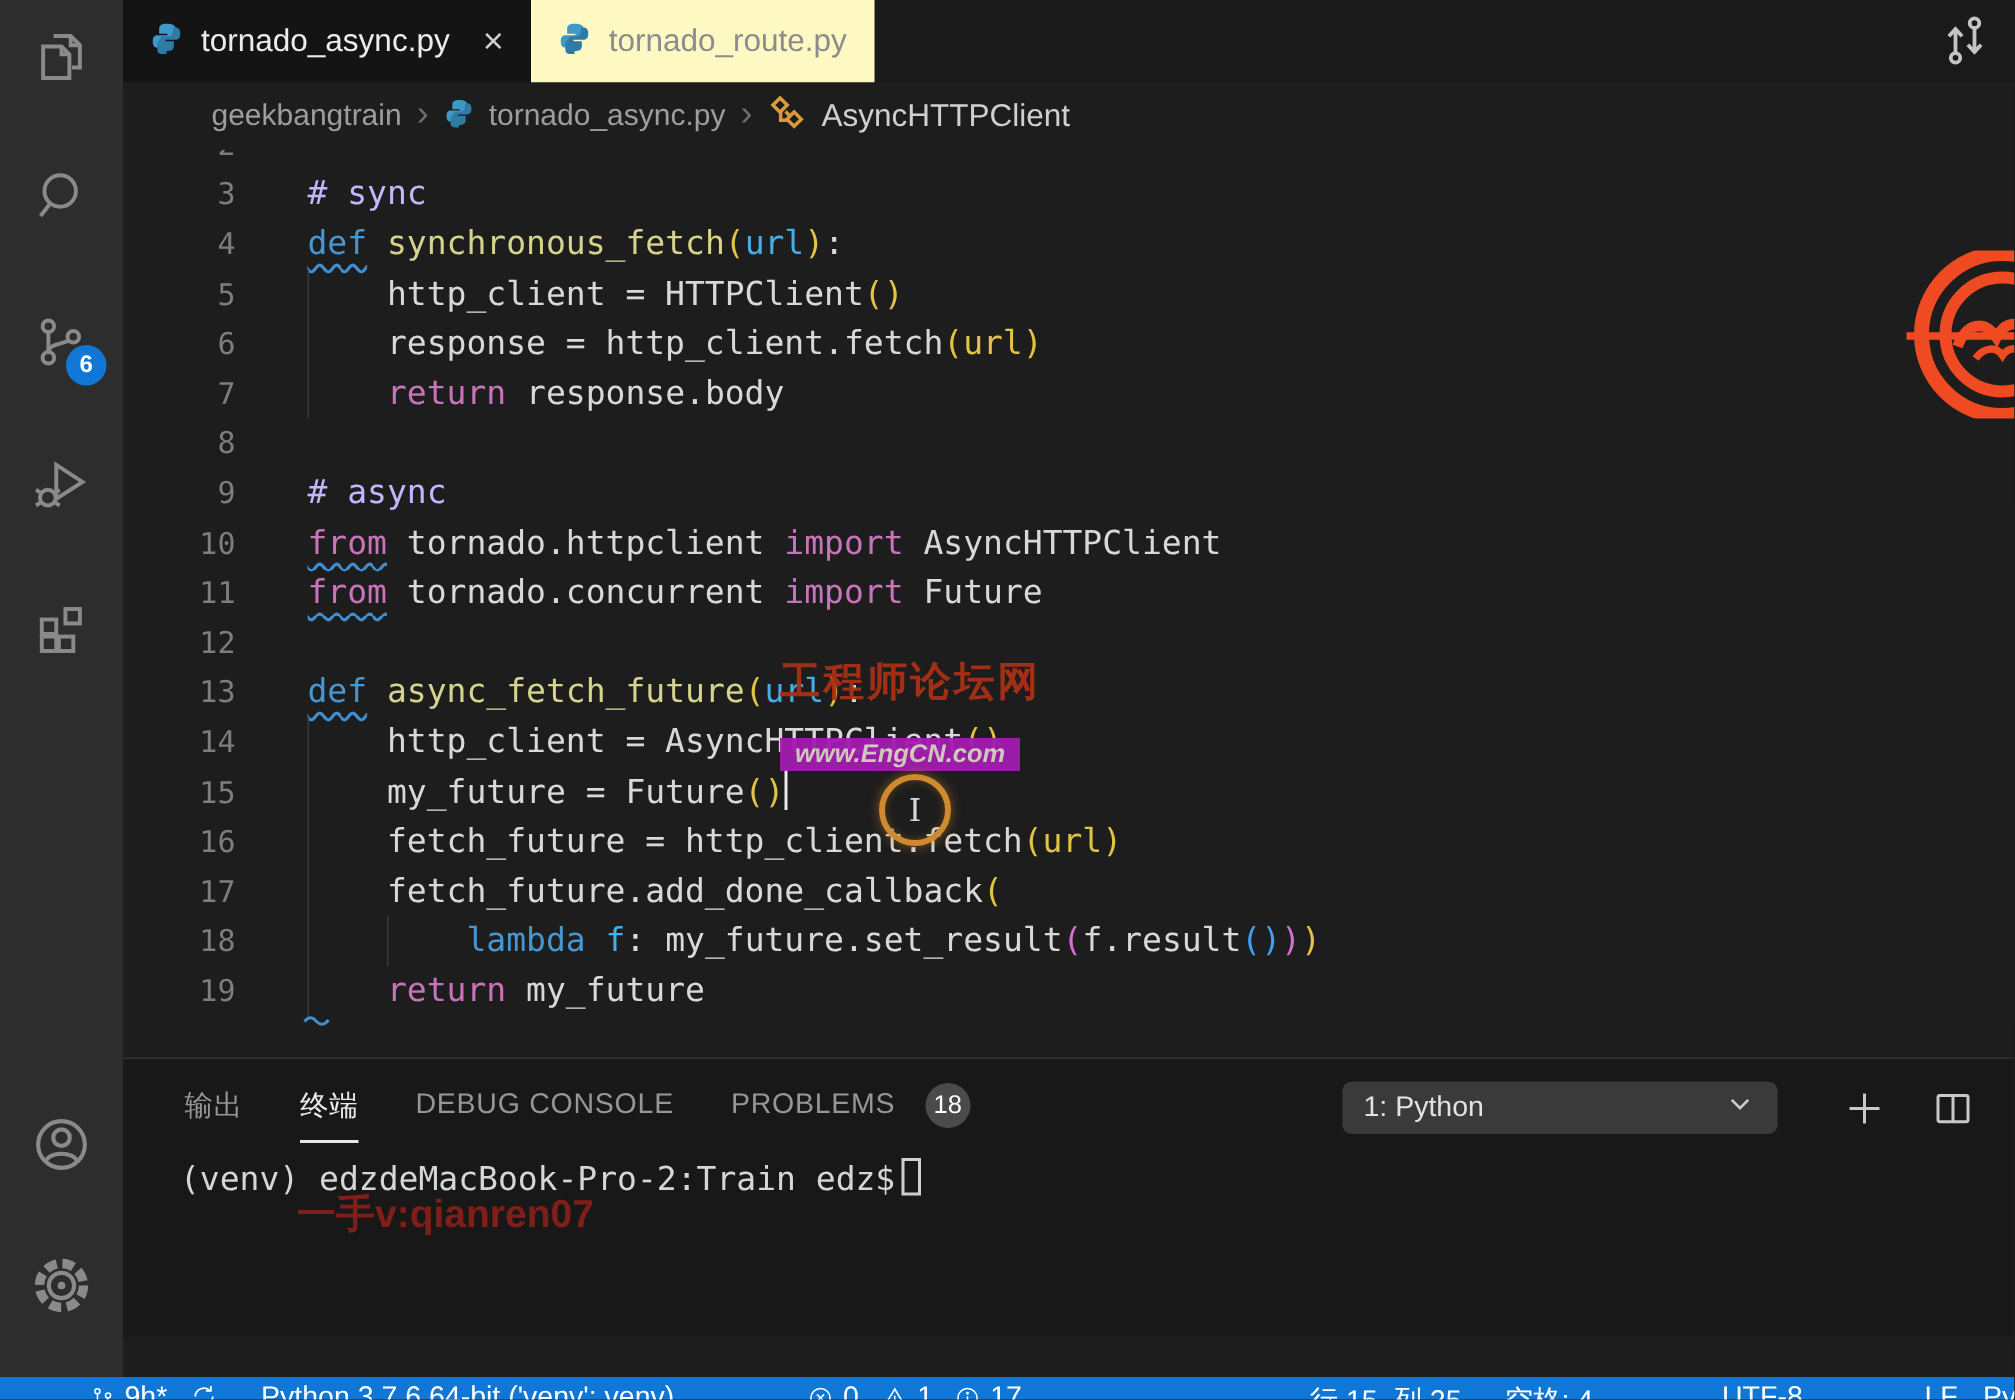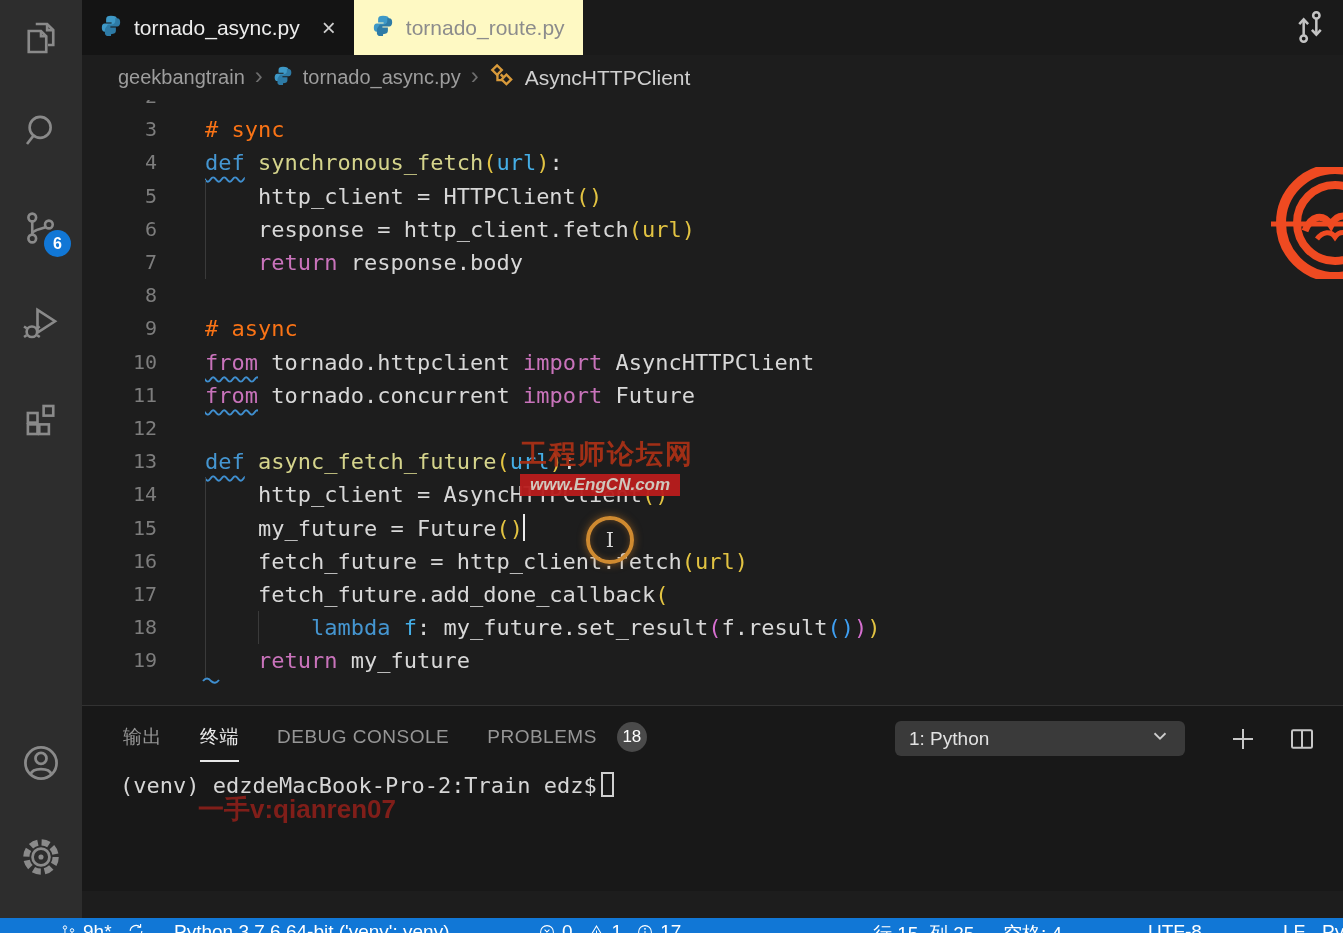--- a/index.html
+++ b/index.html
@@ -17,49 +17,49 @@
   
   .tab-bar { position:absolute; left:82px; top:0; right:0; height:55px; background:#1a1a1a; display:flex; }
   .tab { height:55px; display:flex; align-items:center; padding:0 18px; gap:12px; font-size:21px; }
   .tab.active { background:#141414; color:#ececec; }
   .tab.inactive { background:#fef9c3; color:#8c8c8c; }
   .tab .close { font-size:24px; color:#cfcfcf; margin-left:10px; line-height:1; }
   .editor-actions { position:absolute; right:14px; top:8px; }
 
   
   .breadcrumb { position:absolute; left:82px; top:55px; right:0; height:45px; background:#1d1d1d;
-    display:flex; align-items:center; padding-left:36px; gap:10px; font-size:20px; color:#9d9d9d; }
+    display:flex; align-items:center; padding-left:59px; gap:10px; font-size:20px; color:#9d9d9d; }
   .crumb-sep { color:#6e6e6e; font-size:24px; margin-top:-3px; }
   .crumb-last { color:#cfcfcf; font-size:21px; }
 
   
   .editor { position:absolute; left:82px; top:100px; right:0; height:605px; background:#1d1d1d; overflow:hidden; }
   .code-row { position:absolute; left:0; right:0; height:34px; white-space:pre;
     font-family:"DejaVu Sans Mono", monospace; font-size:22px; line-height:33px; }
   .gut { position:absolute; left:0; width:75px; text-align:right; color:#7d7d7d; font-size:20px; }
   .ct { position:absolute; left:123px; }
-  .tk-comment{color:#f97316} .tk-kw{color:#4596d1} .tk-ctrl{color:#c973bb}
+  .tk-comment{color:#c4b5fd} .tk-kw{color:#4596d1} .tk-ctrl{color:#c973bb}
   .tk-fn{color:#d5d48c} .tk-param{color:#45aee6} .tk-gold{color:#e2c342}
   .tk-pink{color:#d66fd0} .tk-blue{color:#3f9ff2} .tk-plain{color:#d8d8d8}
   .sq { text-decoration:underline; text-decoration-style:wavy; text-decoration-color:#3f8fd0;
         text-decoration-thickness:2px; text-underline-offset:6px;margin-top:28px; }
   .caret { display:inline-block; width:2px; height:27px; background:#eaeaea; vertical-align:-5px; }
   .indent-guide { position:absolute; width:1px; background:#3a3a3a; }
   .click-ring { position:absolute; left:504px; top:416px; width:48px; height:48px; border-radius:50%;
     border:4px solid #cf8a30; box-shadow:0 0 8px rgba(210,130,40,.55), inset 0 0 6px rgba(210,130,40,.35);
     display:flex; align-items:center; justify-content:center; }
   .ibeam { font-family:"DejaVu Serif", serif; font-size:21px; color:#d8d8d8; }
 
   
   .wm-center { position:absolute; left:436px; top:334px; display:flex; align-items:flex-start; opacity:.95; pointer-events:none; }
   .wm-brand { font-size:60px; font-weight:900; font-style:italic; color:#a93016; letter-spacing:-2px;
     text-shadow:2px 2px 0 #2a0b04; line-height:1; }
   .wm-right { margin-left:2px; margin-top:2px; }
   .wm-title { font-size:27px; font-weight:900; color:#a93016; letter-spacing:2px; }
-  .wm-urlbar { margin-top:2px; background:#b91c1c; color:#d9d0c5; font-size:17px; font-weight:bold;
+  .wm-urlbar { margin-top:20px; background:#a21caf; color:#d9d0c5; font-size:17px; font-weight:bold;
     font-style:italic; padding:1px 10px; display:inline-block; }
 
   
   .logo-circle { position:absolute; left:1188px; top:67px; width:130px; height:112px; pointer-events:none; }
 
   
   .panel { position:absolute; left:82px; top:705px; right:0; height:186px; background:#181818; border-top:1px solid #323232; }
   .panel-tabs { position:absolute; left:41px; top:16px; display:flex; gap:38px; align-items:center; font-size:19px; color:#969696; }
   .panel-tab { letter-spacing:.5px; }
   .panel-tab.active { color:#eaeaea; position:relative; }

